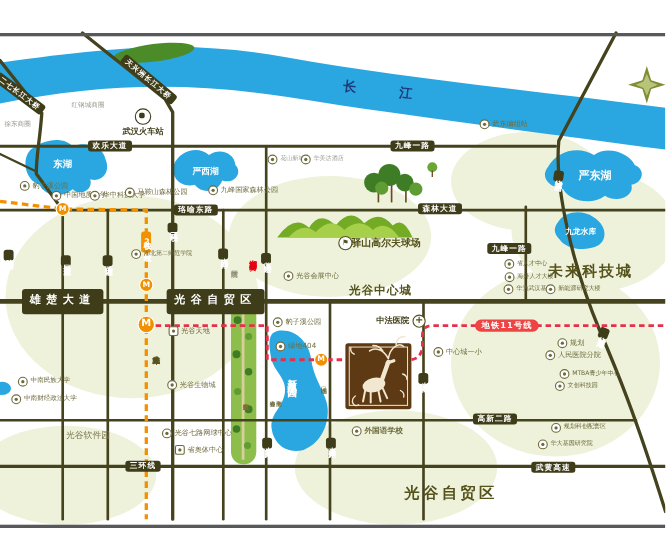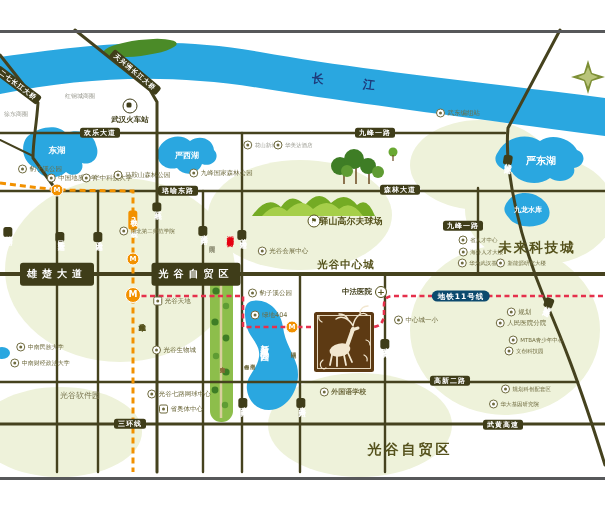--- a/index.html
+++ b/index.html
@@ -6,21 +6,21 @@
   #stage{position:relative;width:605px;height:509px;background:#fff;overflow:hidden;
          font-family:"DejaVu Sans","Liberation Sans",sans-serif;}
   #mapsvg{position:absolute;left:0;top:0;}
   .lbl{position:absolute;transform:translate(-50%,-50%);white-space:nowrap;line-height:1.05;z-index:5;}
   .pill{background:#3f3d19;color:#fff;font-size:7px;font-weight:bold;padding:1.5px 4px;border-radius:2.5px;letter-spacing:1px;}
   .pill.big{font-size:10px;letter-spacing:5px;padding:6px 7px;border-radius:3px;}
   .vert{writing-mode:vertical-rl;text-orientation:upright;}
   .pillv{background:#3f3d19;color:#fff;font-size:7px;font-weight:bold;padding:3px 1px;border-radius:2.5px;
          writing-mode:vertical-rl;text-orientation:upright;letter-spacing:1px;}
   .pillv.orange{background:#f29100;}
-  .pillr{background:#0c4a6e;color:#fff;font-size:7.5px;font-weight:bold;padding:1.5px 6px;border-radius:7px;letter-spacing:1px;}
+  .pillr{background:#ef4444;color:#fff;font-size:7.5px;font-weight:bold;padding:1.5px 6px;border-radius:7px;letter-spacing:1px;}
   .big-olive{color:#55521c;font-weight:bold;}
   .laketext{color:#fff;font-weight:bold;}
   .poi{display:flex;align-items:center;gap:2.5px;font-size:6.5px;color:#6f6b3f;}
   .poi .col{display:flex;flex-direction:row;line-height:1.15;}
   .gray{color:#9a9a90;font-size:6px;}
   .ic{flex:0 0 auto;width:7px;height:7px;border:1px solid #6f6b3f;border-radius:50%;background:#fff;position:relative;}
   .ic::after{content:"";position:absolute;left:2px;top:2px;width:3px;height:3px;border-radius:50%;background:#6f6b3f;}
   .ic.sq{border-radius:2px;}
   .m{width:11px;height:11px;border-radius:50%;background:#f29100;border:1px solid #fff;color:#fff;
      font-size:7px;font-weight:bold;display:flex;align-items:center;justify-content:center;z-index:6;}

